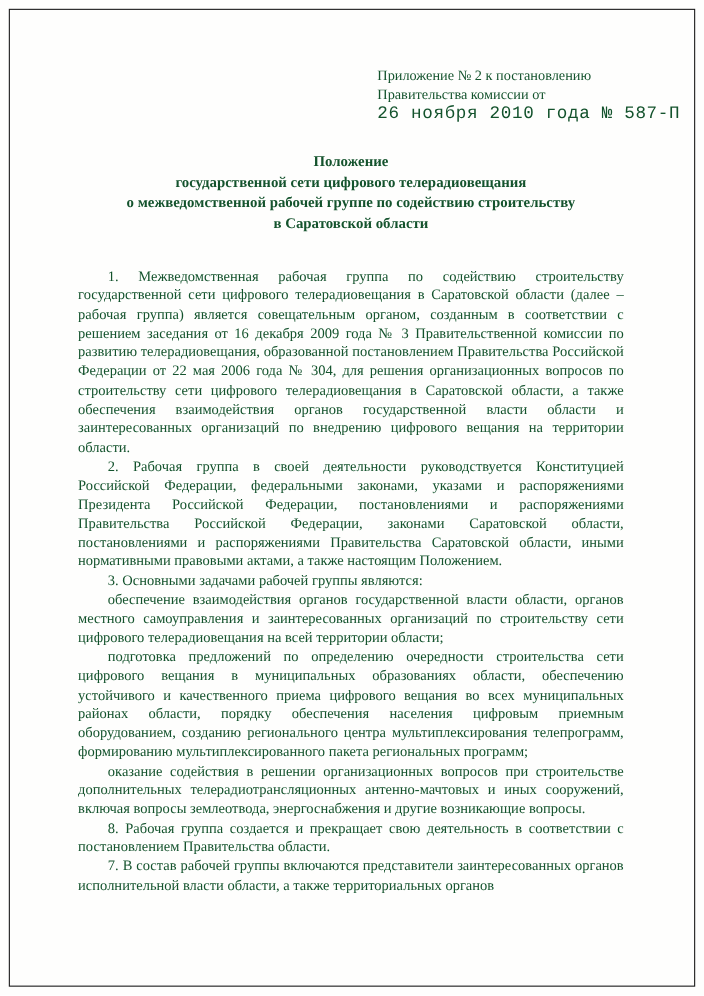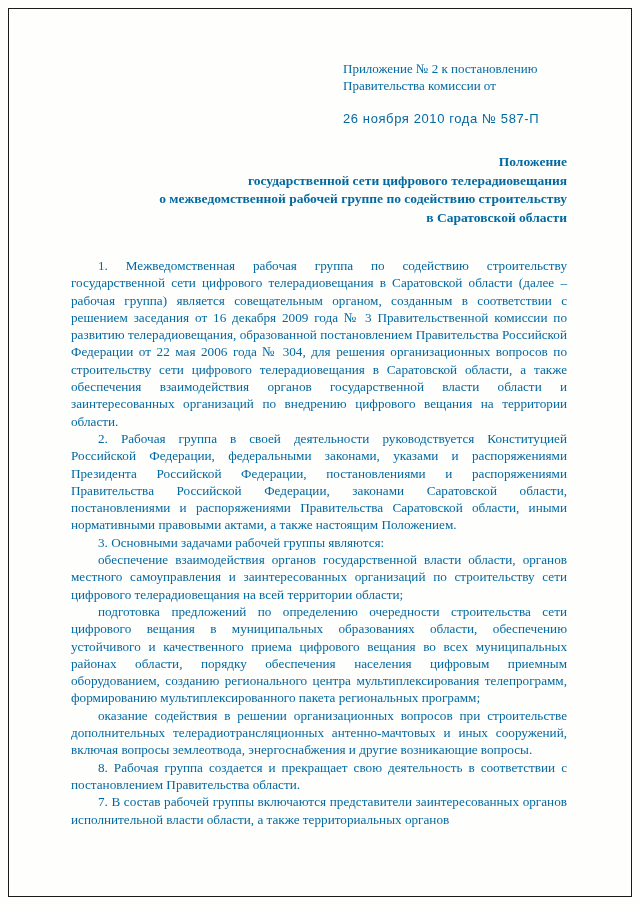--- a/index.html
+++ b/index.html
@@ -7,21 +7,21 @@
     padding: 0;
     background: #ffffff;
   }
   .page {
     position: relative;
     width: 640px;
     height: 905px;
     background: #fefefdF;
     background: #fefefd;
     font-family: "Liberation Serif", serif;
-    color: #0369a1;
+    color: #14532d;
     overflow: hidden;
   }
   .frame {
     position: absolute;
     top: 8px;
     left: 8px;
     right: 8px;
     bottom: 8px;
     border: 1.5px solid #1a1a1a;
     box-sizing: border-box;
@@ -29,29 +29,29 @@
   .content {
     padding: 51px 64px 0 62px;
   }
   .appendix {
     margin-left: 272px;
     font-size: 13px;
     line-height: 17px;
     text-align: left;
   }
   .appendix .typewriter {
-    font-family: Liberation Sans, sans-serif;
-    font-size: 13px;
+    font-family: Liberation Mono, monospace;
+    font-size: 16px;
     letter-spacing: 0.6px;
     white-space: nowrap;
-    margin-top: 16px;
+    margin-top: 1px;
   }
   .doc-title {
     margin-top: 26px;
-    text-align: right;
+    text-align: center;
     font-weight: bold;
     font-size: 13.5px;
     line-height: 18.5px;
   }
   .doc-body {
     margin-top: 30px;
     font-size: 13.2px;
     line-height: 17.3px;
     text-align: justify;
   }

